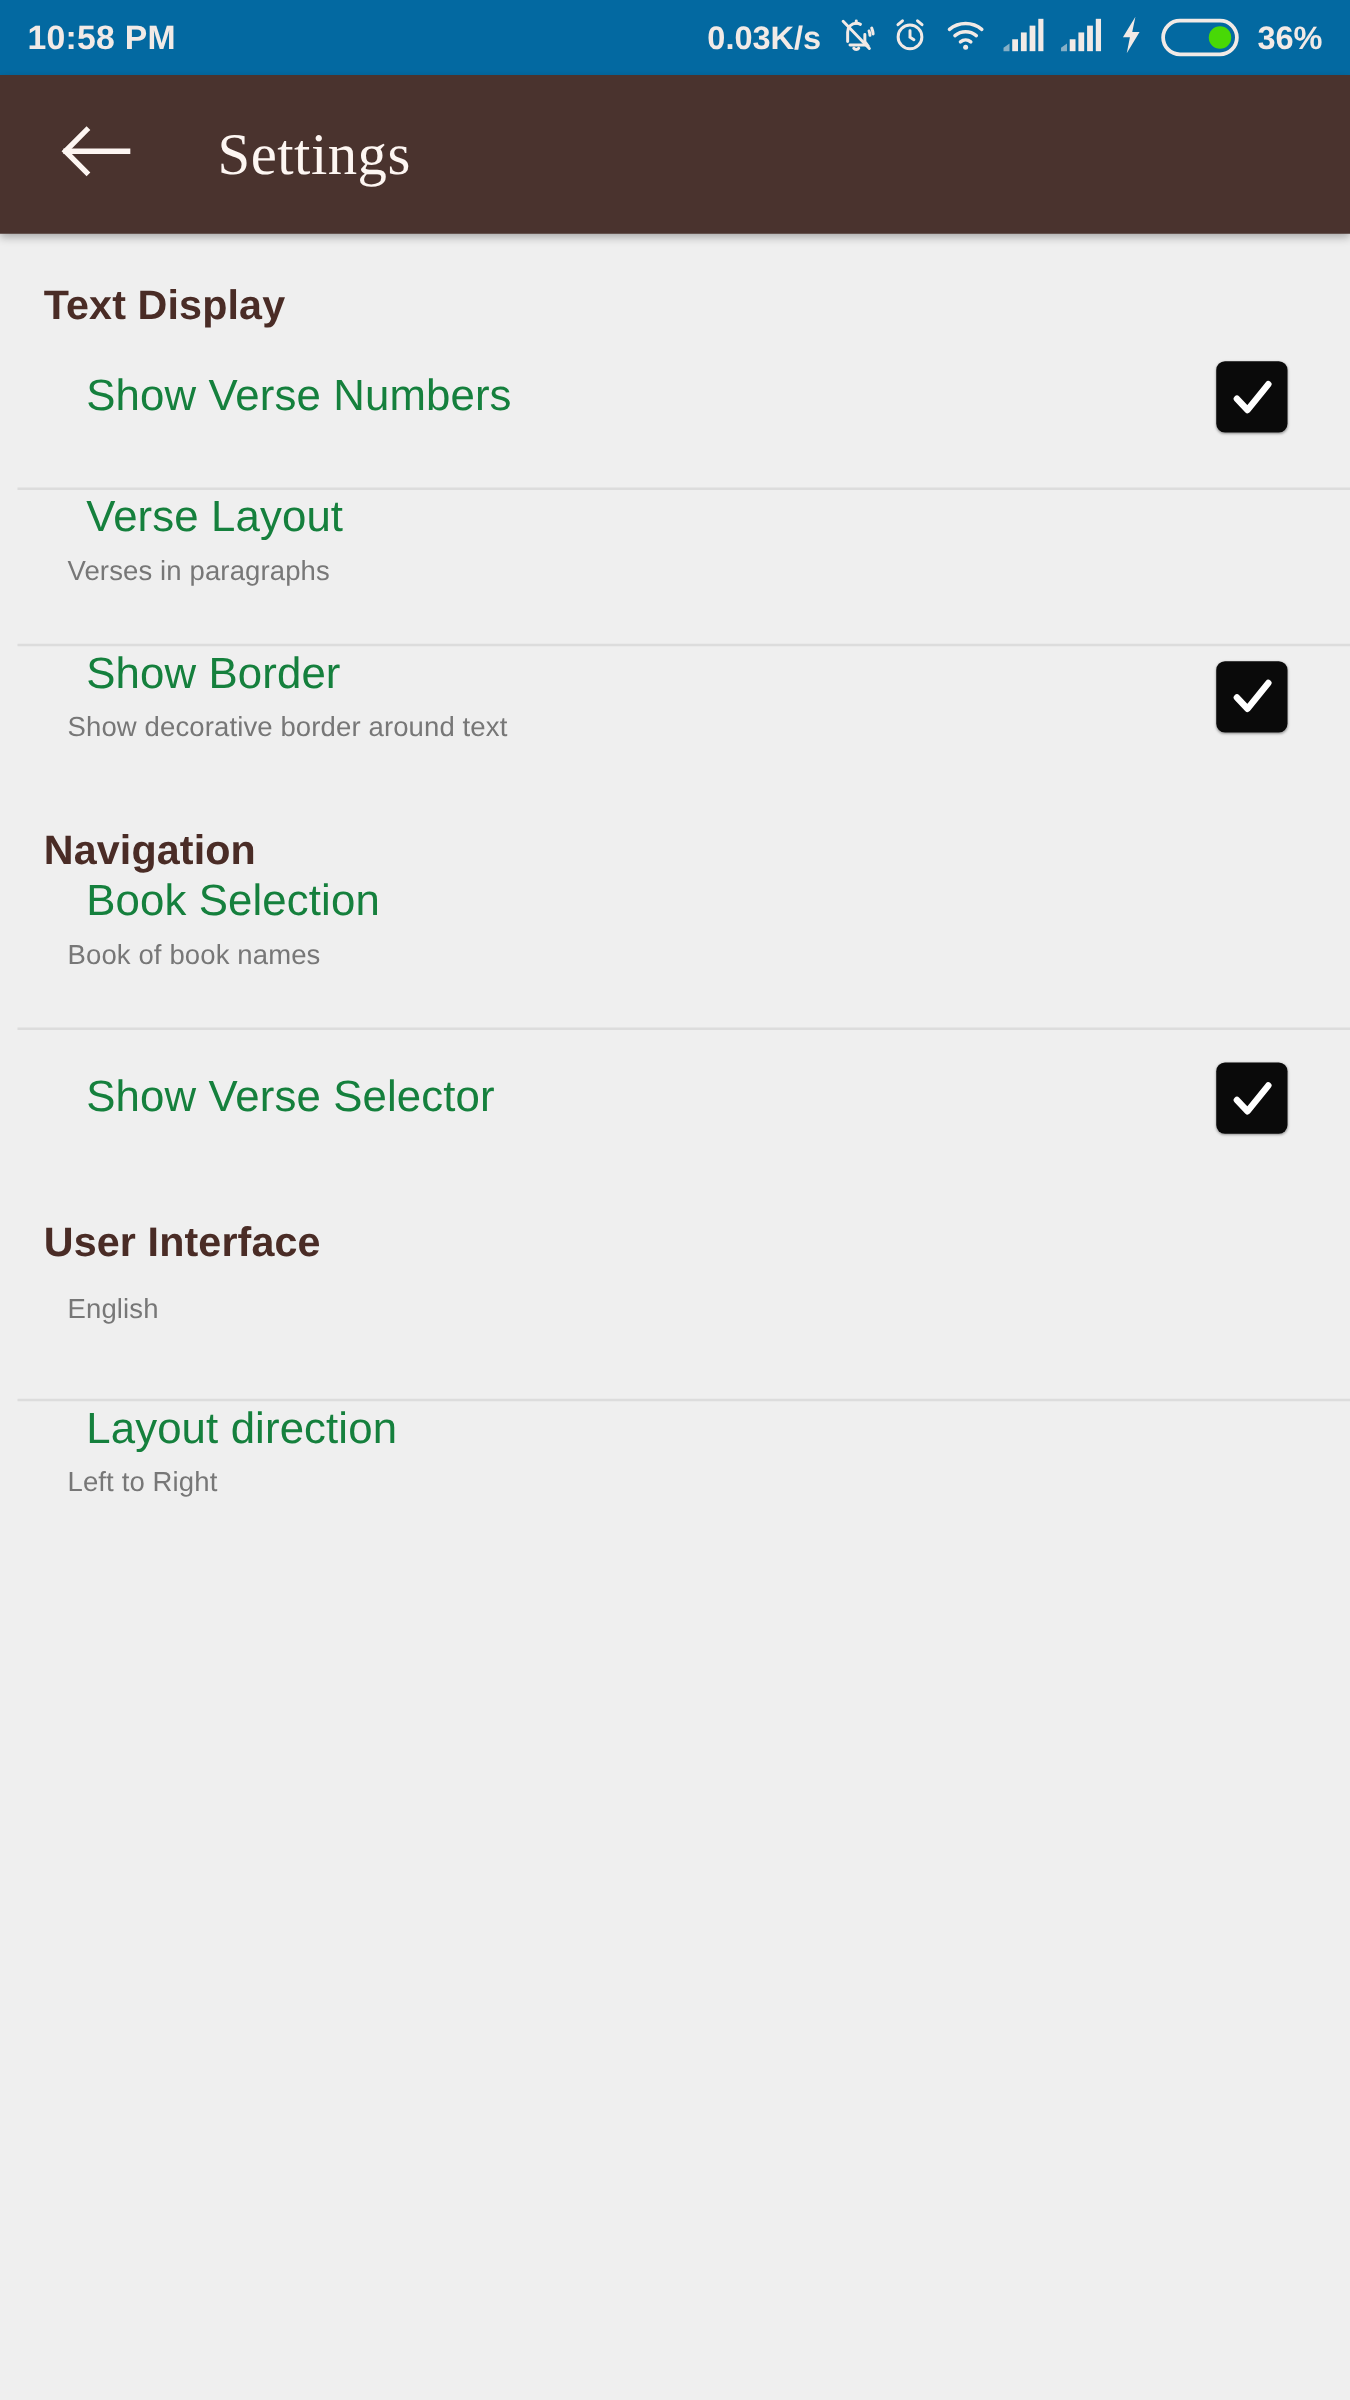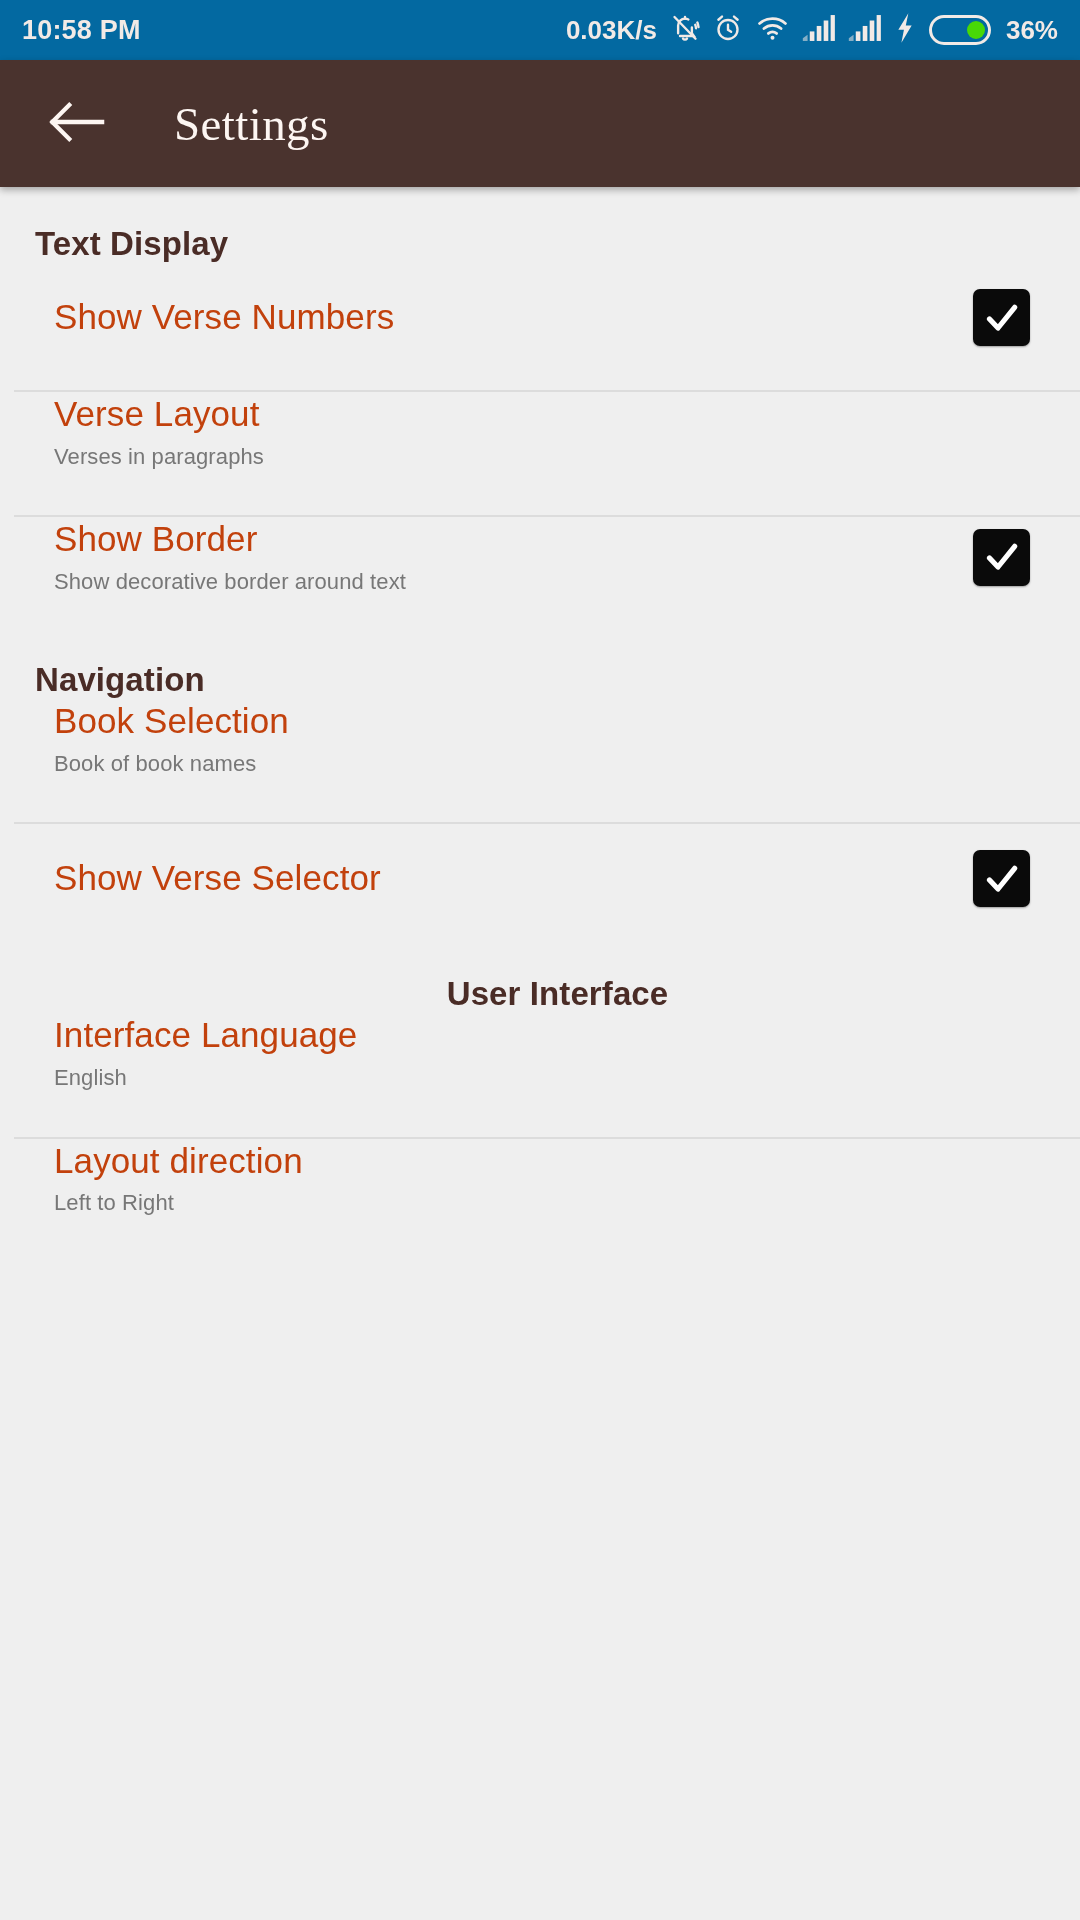--- a/index.html
+++ b/index.html
@@ -83,34 +83,35 @@
   
   .content { padding-top:0; }
 
   .section-header {
     color:#4a2c26;
     font-weight:bold;
     font-size:33px;
     padding:38px 0 0 35px;
     letter-spacing:.1px;
   }
-  .section-header.tight { padding-top:42px;text-align:center; }
+  .section-header.tight { padding-top:42px; }
 
   .row {
     display:flex;
     align-items:center;
     padding:0 36px 0 54px;
     min-height:88px;
   }
   .row-text { flex:1; min-width:0; }
   .row-title {
     font-size:35px;
-    color:#c2410c;
+    color:#15803d;
     line-height:1.28;
     letter-spacing:.1px;
+    margin-left:15px;
   }
   .row-sub {
     font-size:22px;
     color:#777777;
     line-height:1.3;
     margin-top:6px;
     letter-spacing:.1px;
   }
 
   .row.single { padding-top:26px; padding-bottom:26px; }
@@ -281,21 +282,20 @@
       <svg width="40" height="40" viewBox="0 0 24 24" fill="none" stroke="#ffffff" stroke-width="3.1" stroke-linecap="round" stroke-linejoin="round">
         <polyline points="4.5,12.6 9.6,18 19.6,5.6"></polyline>
       </svg>
     </span>
   </div>
 
   <div class="section-header tight">User Interface</div>
 
   <div class="row dual">
     <div class="row-text">
-      <div class="row-title">Interface Language</div>
       <div class="row-sub">English</div>
     </div>
   </div>
 
   <div class="sp-after-row"></div>
   <div class="divider"></div>
 
   <div class="row dual">
     <div class="row-text">
       <div class="row-title">Layout direction</div>

